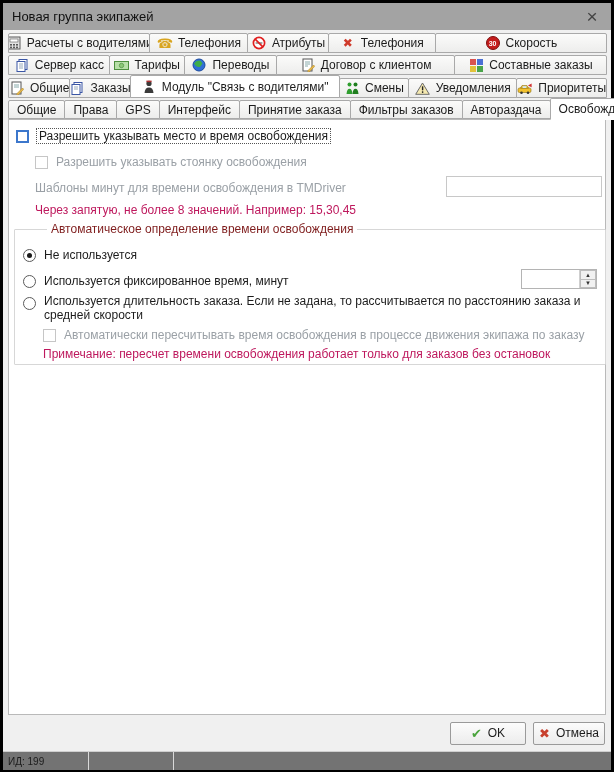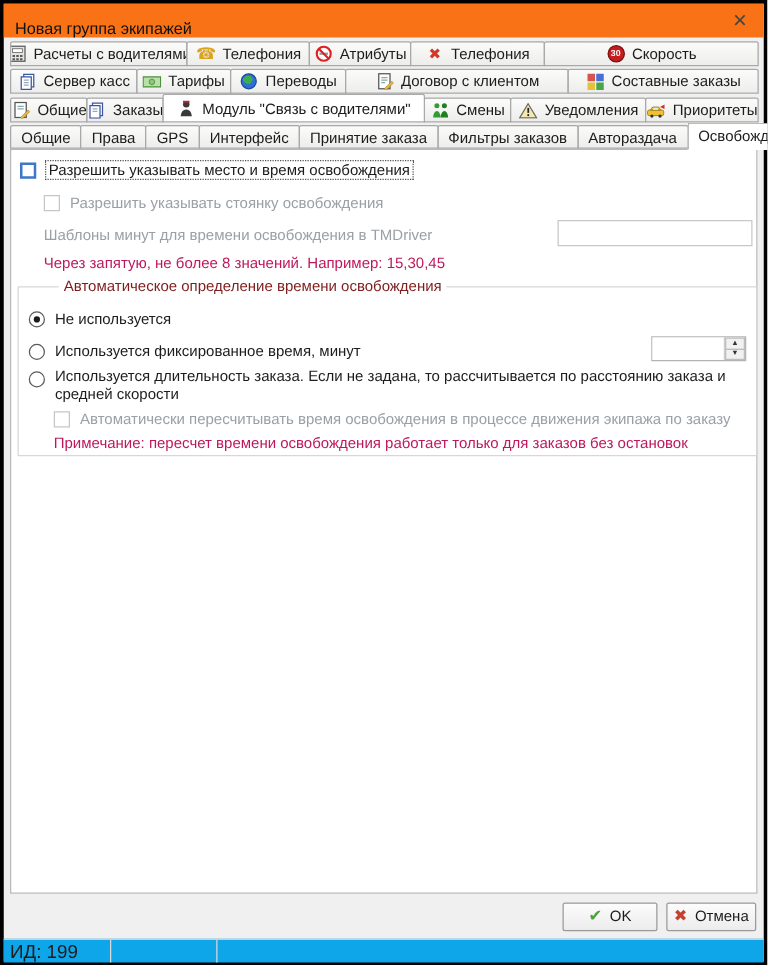--- a/index.html
+++ b/index.html
@@ -1,21 +1,21 @@
 <!DOCTYPE html>
 <html><head>
 <meta charset="utf-8">
 <style>
   html,body{margin:0;padding:0;}
   body{font-family:"Liberation Sans","DejaVu Sans",sans-serif;font-size:12px;color:#1c1c1c;}
   .screen{width:614px;height:772px;background:#000;padding:3px;box-sizing:border-box;}
   .dialog{width:608px;height:766px;background:#f0f0f0;display:flex;flex-direction:column;box-sizing:border-box;}
 
   
-  .titlebar{height:27px;background:#f97316;display:flex;align-items:flex-end;flex:none;}
+  .titlebar{height:27px;background:#a3a3a3;display:flex;align-items:center;flex:none;}
   .titlebar .title{flex:1;padding-left:9px;font-size:13px;color:#111;}
   .close-btn{width:38px;height:27px;display:flex;align-items:center;justify-content:center;
     font-size:19px;font-weight:300;color:#444;cursor:default;}
 
   
   .tabrow{display:flex;align-items:flex-end;padding:0 5px;flex:none;position:relative;}
   .r1{height:23px;}.r2{height:22px;}.r3{height:23px;}.r4{height:21px;z-index:2;}
   .tab{height:20px;box-sizing:border-box;display:flex;align-items:center;justify-content:center;gap:5px;
     background:linear-gradient(#fbfbfa,#ededec);border:1px solid #a9a9a9;border-radius:2px 2px 0 0;
     margin-right:-1px;white-space:nowrap;overflow:hidden;padding:0 4px;}
@@ -50,21 +50,21 @@
   .spinbtn{flex:1;background:#f1f1f1;border:1px solid #bdbdbd;display:flex;align-items:center;justify-content:center;
     font-size:6px;color:#333;box-sizing:border-box;}
   .spinbtn+.spinbtn{margin-top:-1px;}
 
   
   .btnbar{height:36px;display:flex;align-items:center;justify-content:flex-end;gap:7px;padding-right:6px;flex:none;}
   .btn{height:23px;box-sizing:border-box;border:1px solid #9a9a9a;border-radius:2px;
     background:linear-gradient(#fcfcfc,#ececec);display:flex;align-items:center;justify-content:center;gap:6px;padding:0 12px;}
   .btn .ok-ic{color:#4aa43c;font-size:13px;font-weight:bold;}
   .btn .cancel-ic{color:#c8402e;font-size:13px;font-weight:bold;}
-  .statusbar{height:18px;border-top:1px solid #cfcfcf;background:#0ea5e9;display:flex;align-items:flex-start;font-size:15px;flex:none;}
+  .statusbar{height:18px;border-top:1px solid #cfcfcf;background:#737373;display:flex;align-items:flex-start;font-size:10px;flex:none;}
   .statusseg{height:100%;display:flex;align-items:center;padding-left:5px;border-right:1px solid #d9d9d9;box-sizing:border-box;}
   .seg1{width:86px;}.seg2{width:85px;}.seg3{flex:1;border-right:none;}
 
   
   .ico{width:16px;height:15px;display:inline-flex;align-items:center;justify-content:center;flex:none;}
   .phone-glyph{color:#d9a520;font-size:13px;}
   .cross-glyph{color:#cf3a2a;font-size:12px;font-weight:bold;}
   .spd{width:14px;height:14px;border-radius:50%;background:#c41d1d;border:1px solid #7d0f0f;color:#fff;
     font-size:7px;font-weight:bold;display:flex;align-items:center;justify-content:center;box-sizing:border-box;}
   .puz{display:grid;grid-template-columns:6px 6px;grid-template-rows:6px 6px;gap:1px;}

